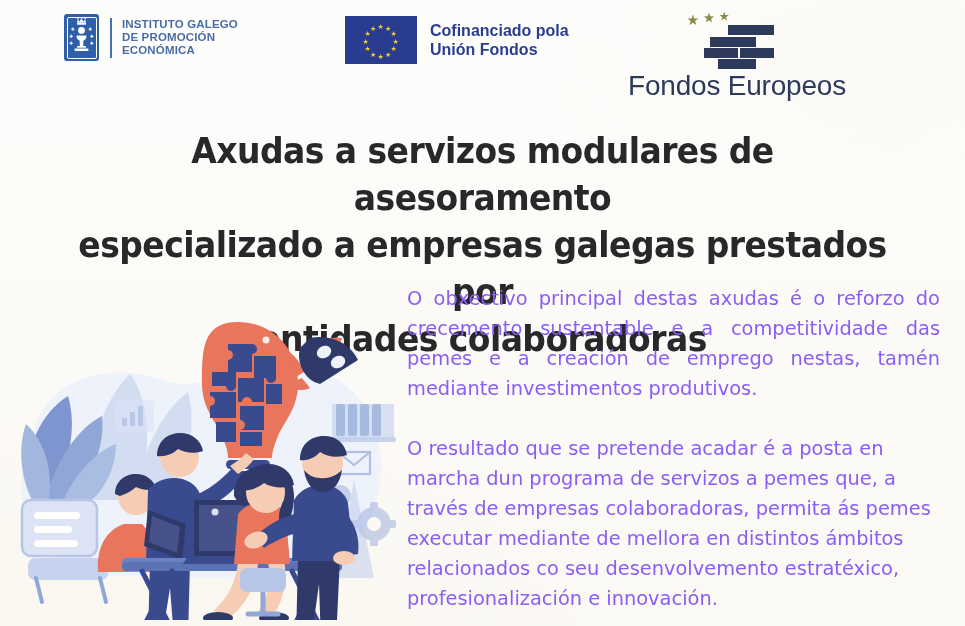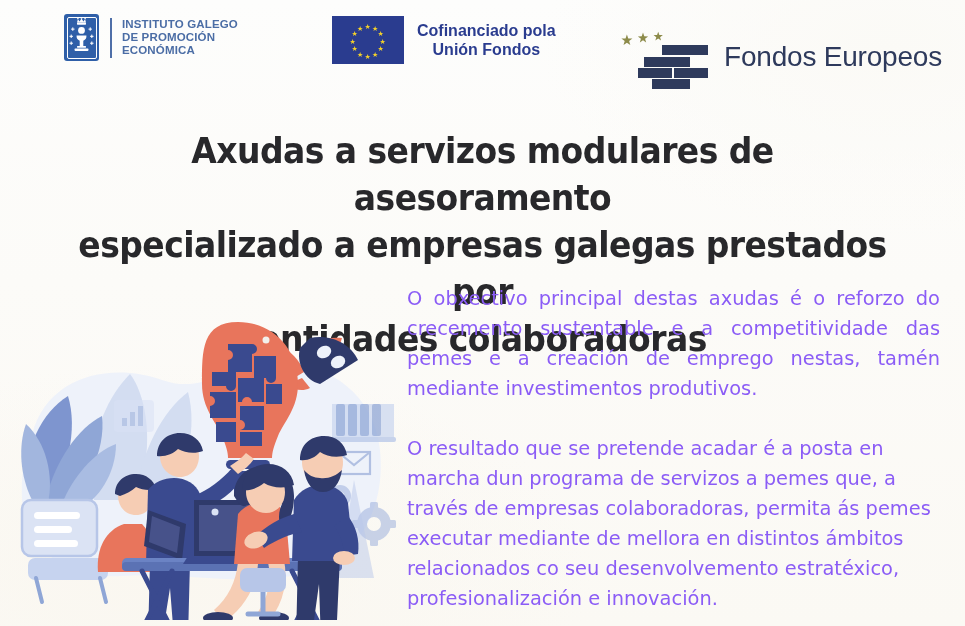--- a/index.html
+++ b/index.html
@@ -66,24 +66,23 @@
     font-size: 11.5px;
     font-weight: bold;
     line-height: 13.2px;
     letter-spacing: 0.15px;
     white-space: nowrap;
   }
 
   
   .eu-block {
     position: absolute;
-    left: 332px; top: 16px;
+    left: 345px; top: 16px;
     display: flex;
     align-items: center;
-    text-align: center;
   }
   .eu-flag {
     width: 72px;
     height: 48px;
     background: #2a3c8f;
     position: relative;
     flex: none;
   }
   .eu-star {
     position: absolute;
@@ -103,23 +102,24 @@
     color: #2a3c8f;
     font-size: 16px;
     font-weight: bold;
     line-height: 19px;
     white-space: nowrap;
   }
 
   
   .fondos-block {
     position: absolute;
-    left: 618px; top: 24px;
+    left: 618px; top: 4px;
     display: flex;
     align-items: center;
+    flex-direction: column;
   }
   .fondos-mark {
     position: relative;
     width: 96px;
     height: 66px;
     flex: none;
   }
   .fondos-text {
     margin-left: 10px;
     color: #2e3a5c;

